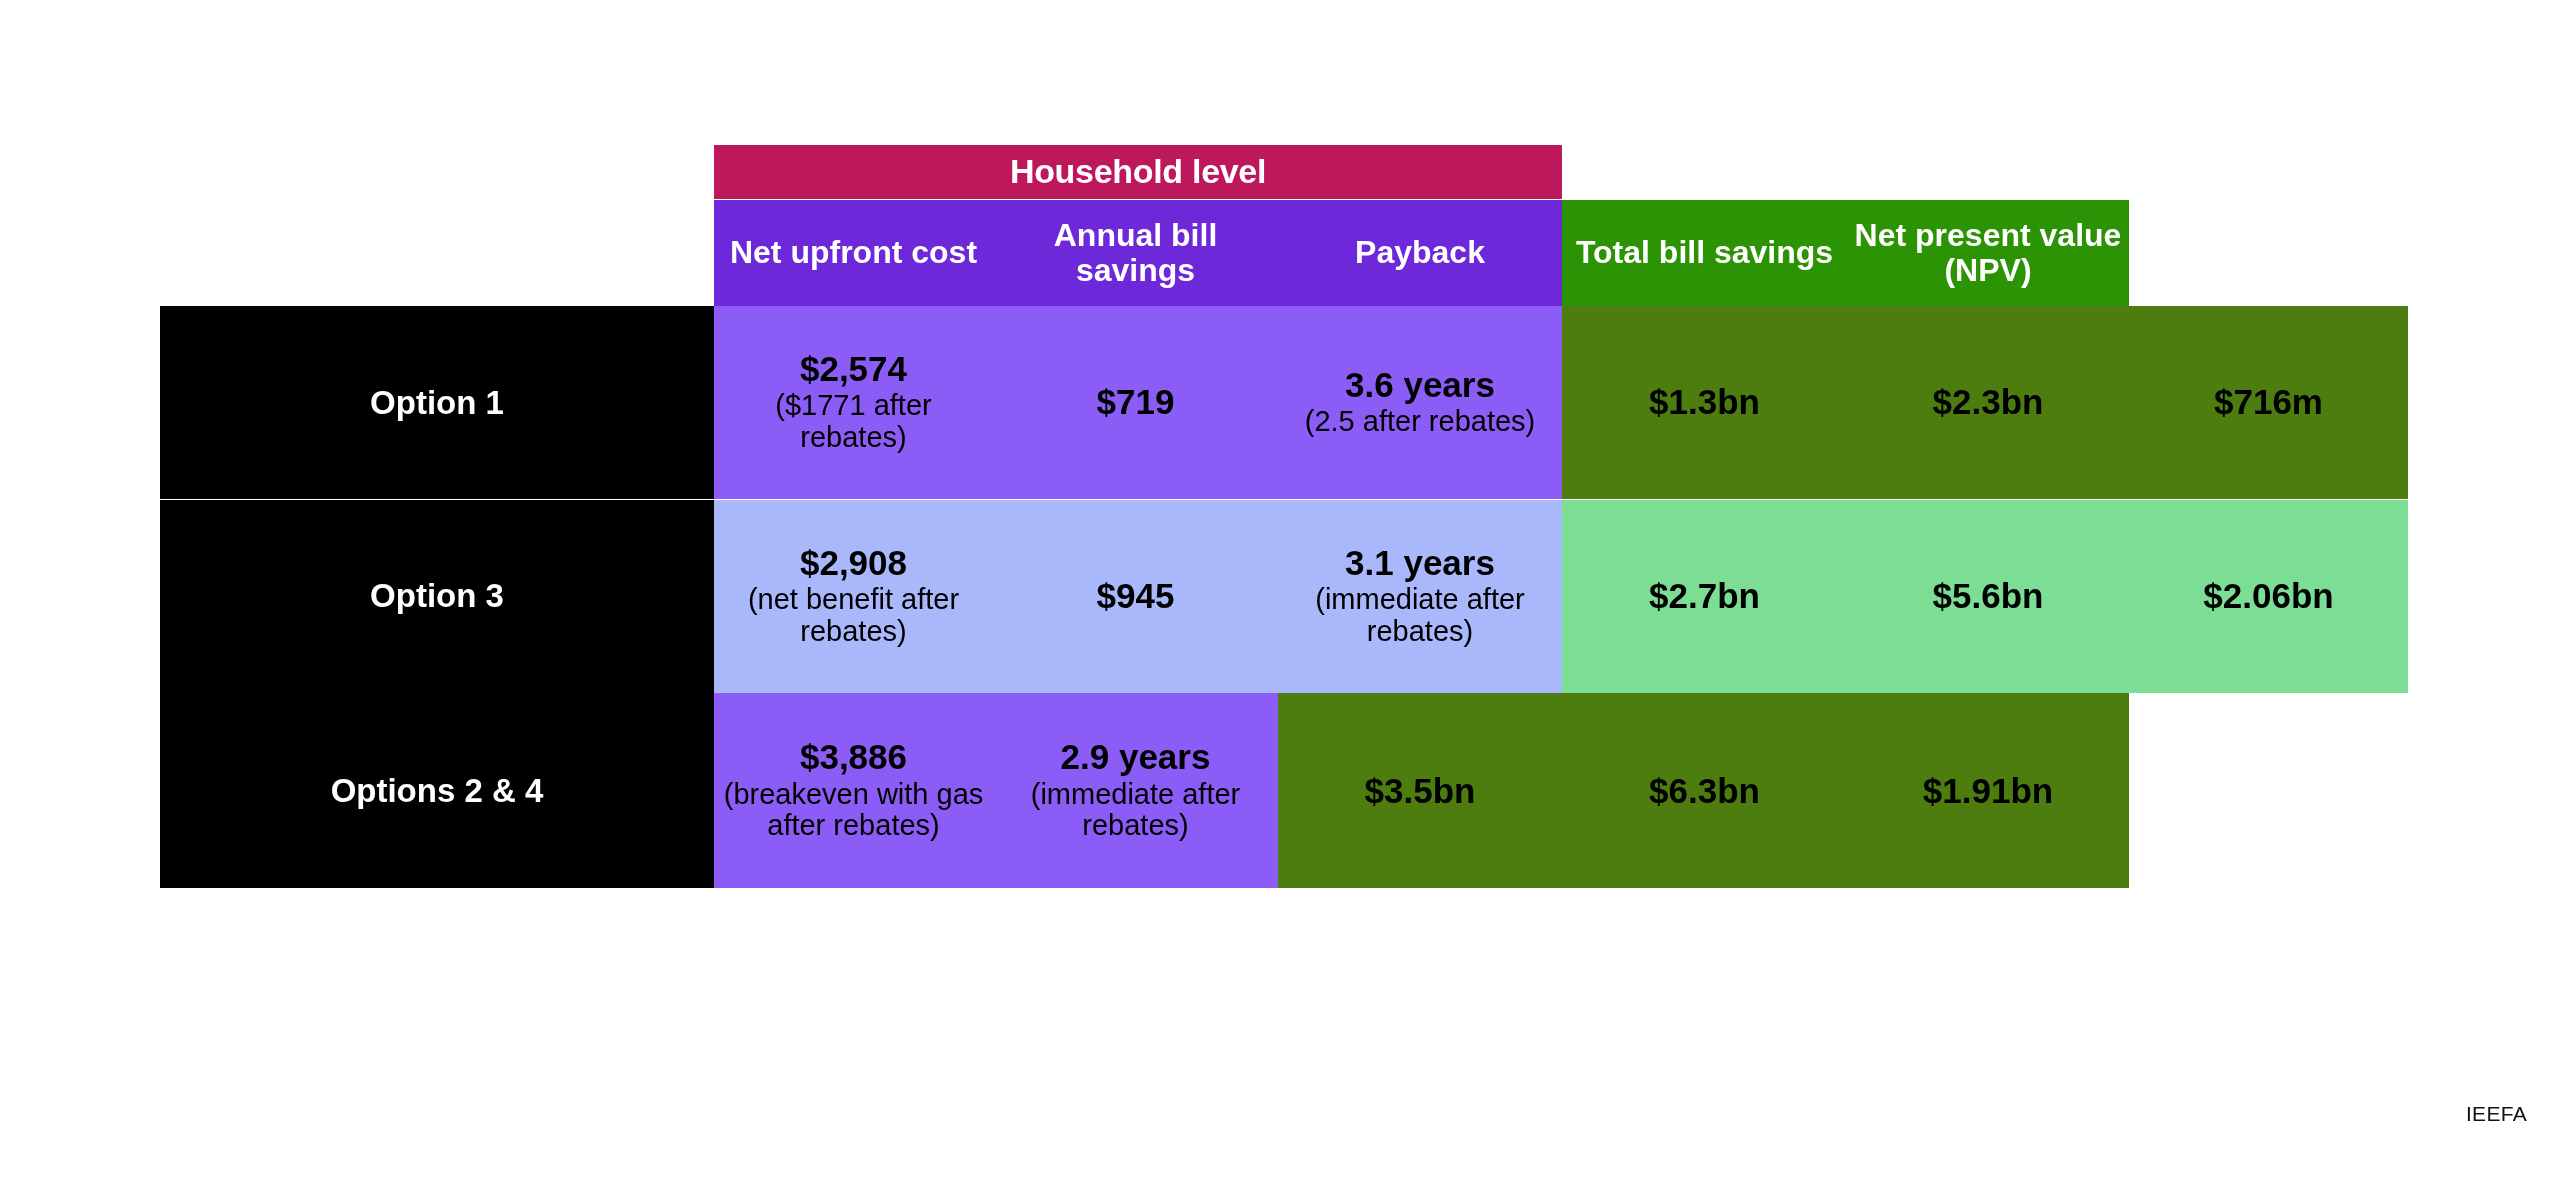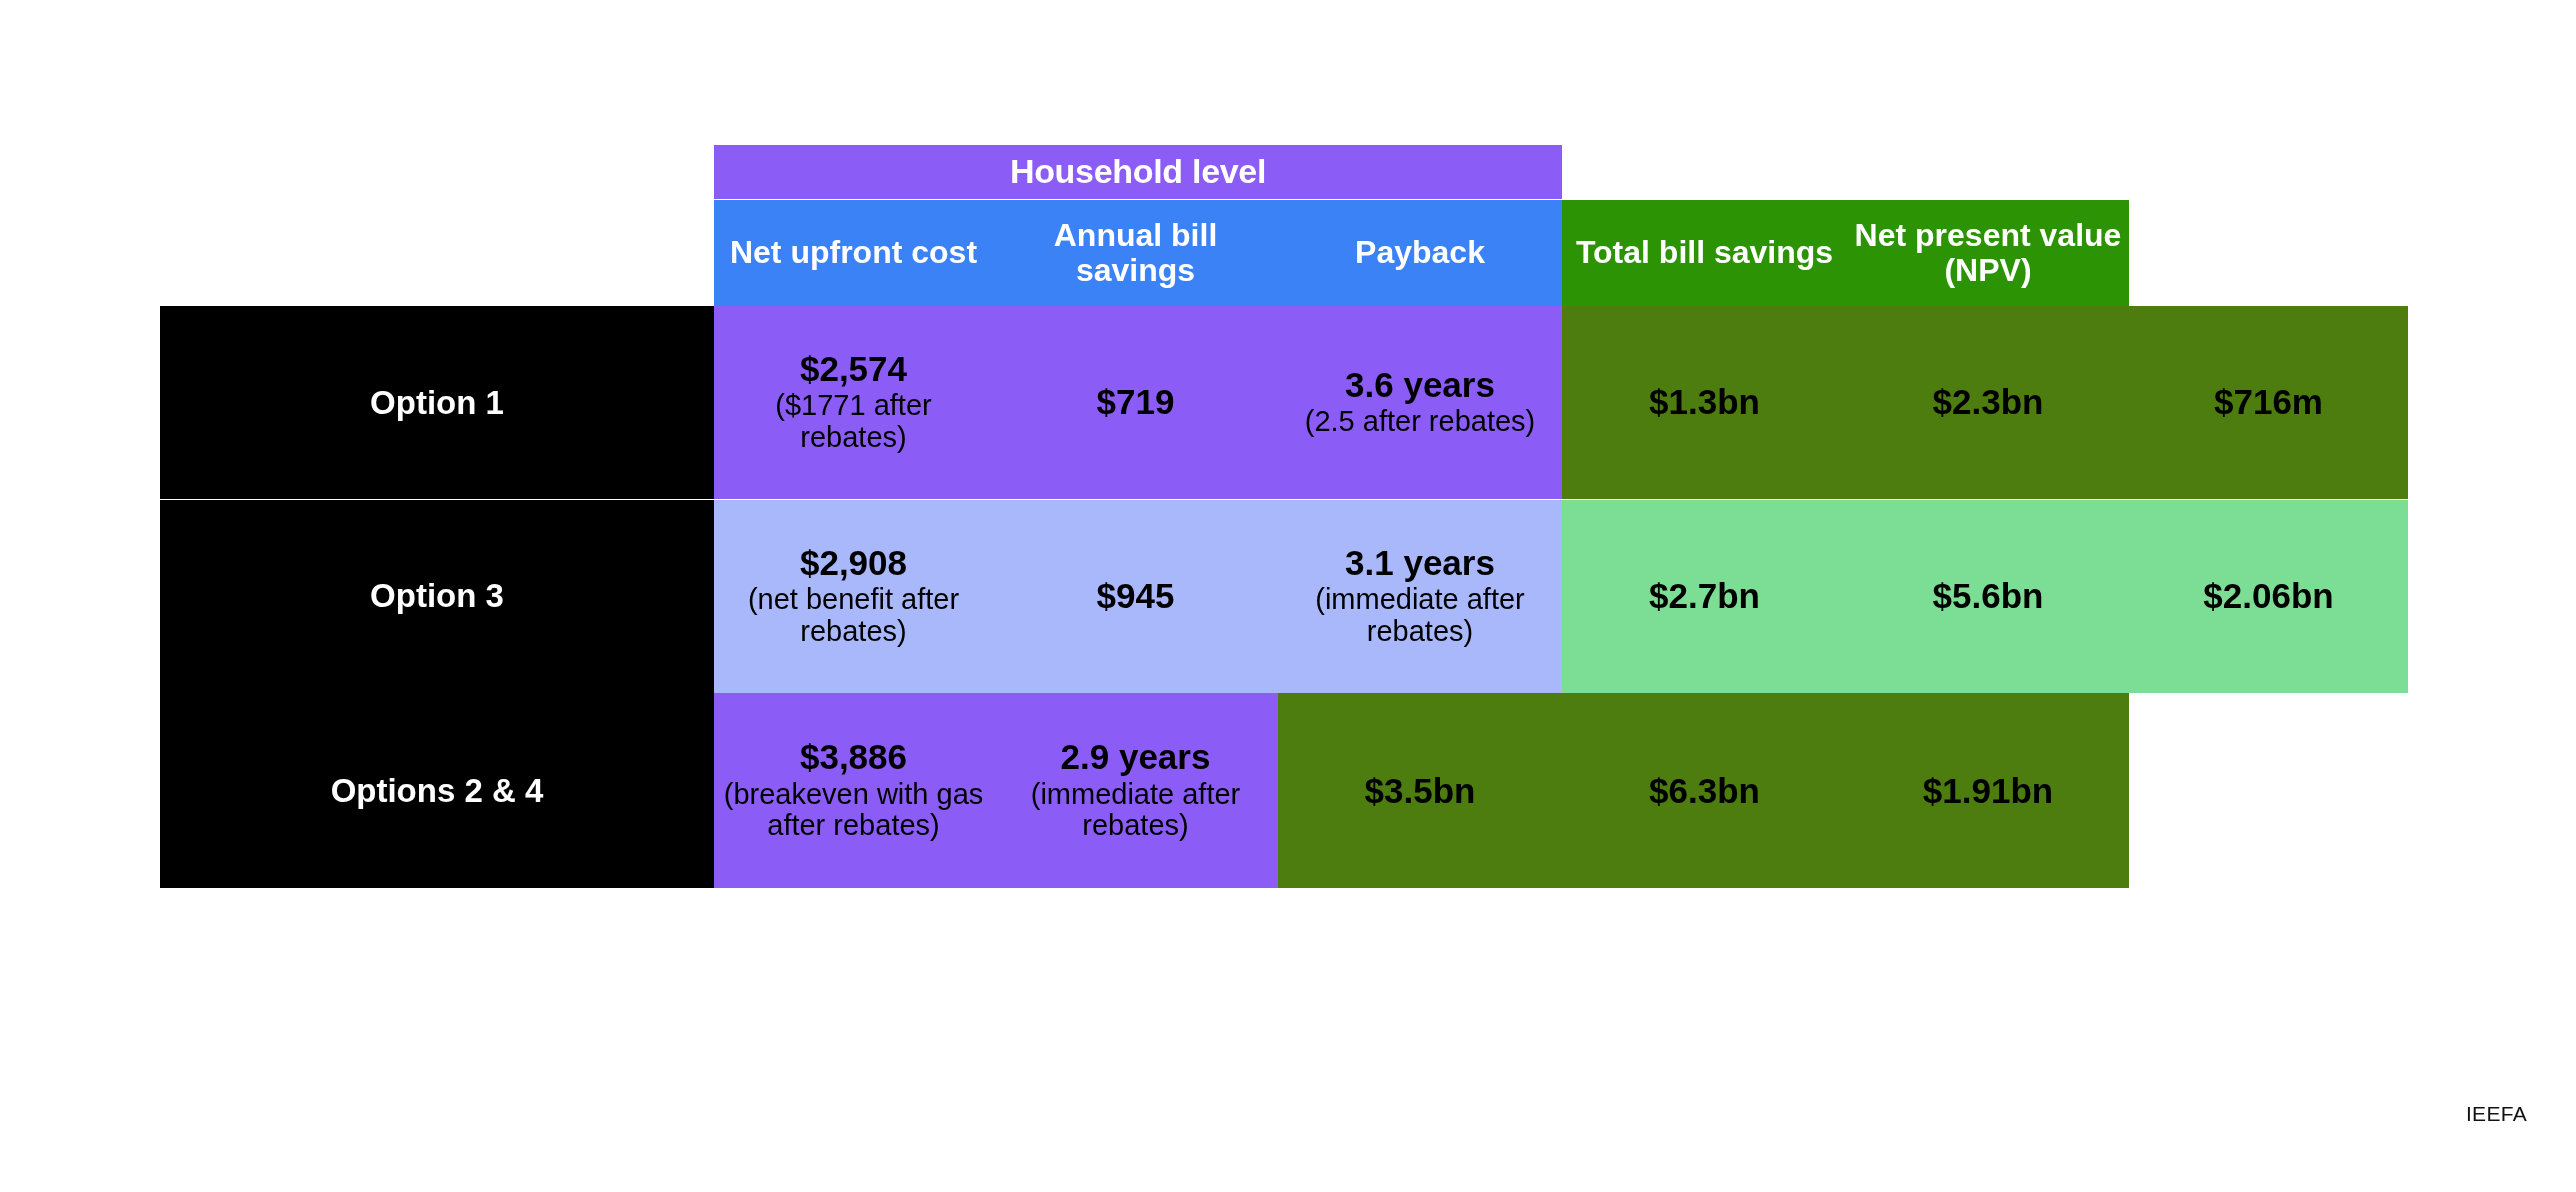--- a/index.html
+++ b/index.html
@@ -59,32 +59,32 @@
   .spacer-h { background: #ffffff; }
 
   
   .group-head {
     color: #ffffff;
     font-weight: bold;
     font-size: 34px;
     letter-spacing: -0.3px;
     line-height: 1.05;
   }
-  .group-head.blue  { background: #8b5cf6; }
+  .group-head.blue  { background: #be185d; }
   .group-head.green { background: #2C9404; }
 
   
   .col-head {
     color: #ffffff;
     font-weight: bold;
     font-size: 32px;
     line-height: 1.08;
     padding: 3.4px 5.7px;
   }
-  .col-head.blue  { background: #3b82f6; }
+  .col-head.blue  { background: #6d28d9; }
   .col-head.green { background: #2C9404; }
 
   
   .row-label {
     background: #000000;
     color: #ffffff;
     font-weight: bold;
     font-size: 33px;
     line-height: 1.1;
   }

